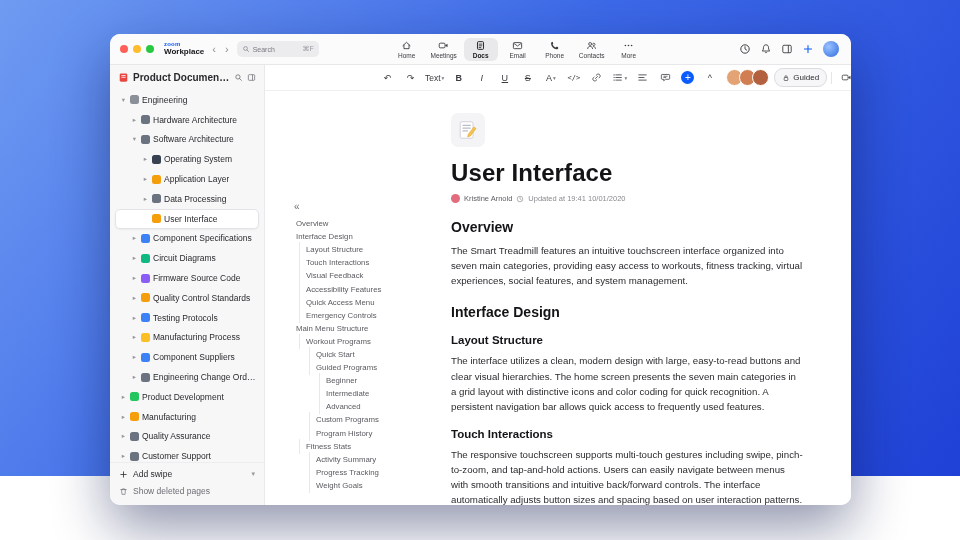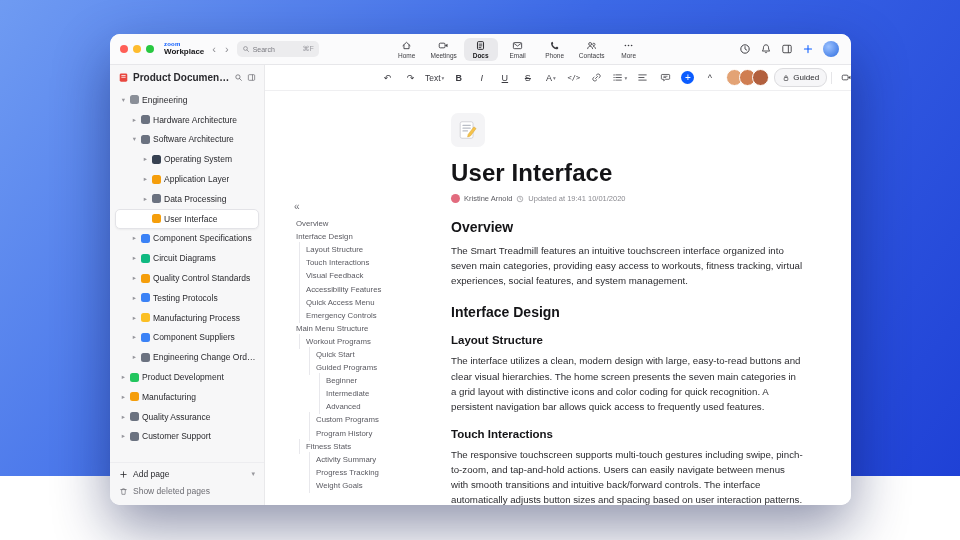--- a/index.html
+++ b/index.html
@@ -283,20 +283,25 @@
               <span class="ticon" style="background: rgb(59, 130, 246);"></span>
               <span class="tlabel">Component Specifications</span>
             </div>
             <div class="tree-item" style="padding-left: 15px;">
               <span class="chev">▸</span>
               <span class="ticon" style="background: rgb(16, 185, 129);"></span>
               <span class="tlabel">Circuit Diagrams</span>
             </div>
             <div class="tree-item" style="padding-left: 15px;">
               <span class="chev">▸</span>
+              <span class="ticon" style="background: rgb(139, 92, 246);"></span>
+              <span class="tlabel">Firmware Source Code</span>
+            </div>
+            <div class="tree-item" style="padding-left: 15px;">
+              <span class="chev">▸</span>
               <span class="ticon" style="background: rgb(245, 158, 11);"></span>
               <span class="tlabel">Quality Control Standards</span>
             </div>
             <div class="tree-item" style="padding-left: 15px;">
               <span class="chev">▸</span>
               <span class="ticon" style="background: rgb(59, 130, 246);"></span>
               <span class="tlabel">Testing Protocols</span>
             </div>
             <div class="tree-item" style="padding-left: 15px;">
               <span class="chev">▸</span>
@@ -334,21 +339,21 @@
               <span class="tlabel">Customer Support</span>
             </div>
           </div>
         <div class="side-footer">
           <div class="addrow">
             <span class="ic">
                 <svg viewBox="0 0 16 16">
                   <path d="M8 3.2v9.6M3.2 8h9.6" stroke="currentColor" stroke-width="1.4" stroke-linecap="round"></path>
                 </svg>
               </span>
-            <span>Add page</span>
+            <span>Add swipe</span>
             <span class="endchev">▾</span>
           </div>
           <div class="delrow">
             <span class="ic">
                 <svg viewBox="0 0 16 16">
                   <path d="M3 4.6h10M6.4 4.6V3.2h3.2v1.4M4.6 4.6 5.2 13h5.6l.6-8.4" fill="none" stroke="currentColor" stroke-width="1.2" stroke-linecap="round" stroke-linejoin="round"></path>
                 </svg>
               </span>
             <span>Show deleted pages</span>
           </div>

